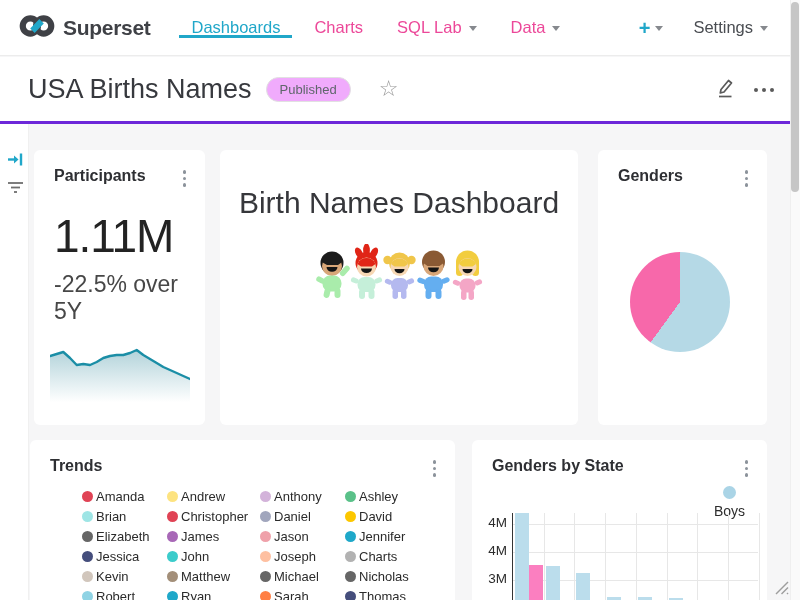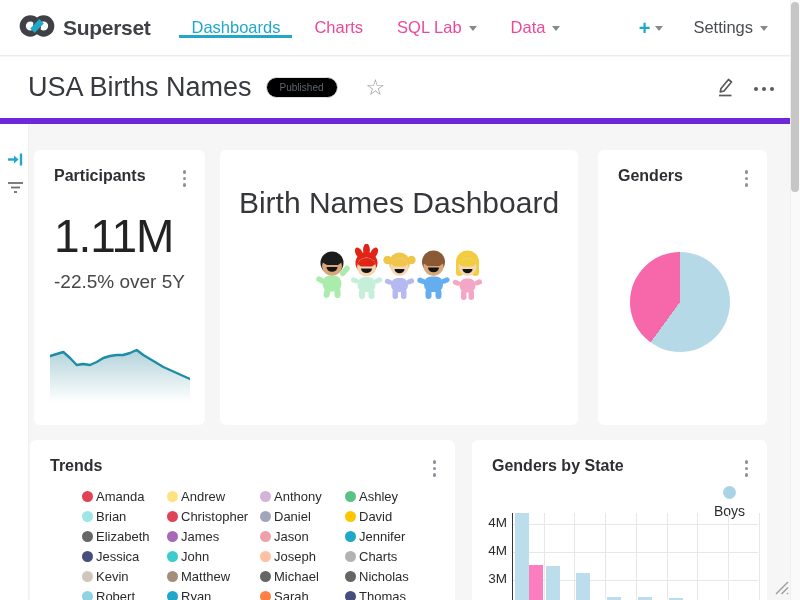--- a/index.html
+++ b/index.html
@@ -19,45 +19,45 @@
               height:3px; background:#20A7C9; }
   .caret { width:0; height:0; border-left:4px solid transparent; border-right:4px solid transparent;
            border-top:5px solid #86898e; margin-top:2px; }
   .nav-right { margin-left:auto; display:flex; align-items:center; gap:30px; padding-right:32px; }
   .plus-btn { display:flex; align-items:center; gap:5px; cursor:pointer; }
   .plus-glyph { color:#20A7C9; font-weight:700; font-size:20px; line-height:1; }
   .settings-btn { display:flex; align-items:center; gap:7px; font-size:16.5px; color:#4a4d52; cursor:pointer; }
 
   
   .dash-header { position:absolute; top:57px; left:0; right:0; height:67px; background:#fff;
-                 border-bottom:6px solid #6d28d9; display:flex; align-items:center;
+                 border-bottom:3px solid #6d28d9; display:flex; align-items:center;
                  padding:0 24px 0 28px; z-index:4; }
   .dash-title { font-size:27px; font-weight:500; color:#37393e; }
-  .badge { margin-left:14px; background:#000000; border:1px solid #e1e1e1; border-radius:13px;
-           padding:4px 13px; font-size:10px; color:#5f666c; }
+  .badge { margin-left:14px; background:#f0abfc; border:1px solid #e1e1e1; border-radius:13px;
+           padding:4px 13px; font-size:13px; color:#5f666c; }
   .star { margin-left:28px; font-size:22px; color:#9b9b9b; line-height:1; cursor:pointer; }
   .header-right { margin-left:auto; display:flex; align-items:center; gap:16px; }
 
   
   .content { position:absolute; top:124px; left:0; width:800px; height:476px; }
   .rail { position:absolute; left:0; top:0; width:29px; height:476px; background:#fff;
           border-right:1px solid #f0f0f0; }
   .rail-icon1 { position:absolute; left:7px; top:27px; cursor:pointer; }
   .rail-icon2 { position:absolute; left:6px; top:55px; cursor:pointer; }
 
   .card { position:absolute; background:#fff; border-radius:6px; }
   .card-title-row { position:relative; padding:17px 18px 0 20px; }
   .card-title { font-size:16px; font-weight:600; color:#2e2f33;text-align:center; }
   .kebab { position:absolute; right:17px; top:18px; display:flex; flex-direction:column; gap:3px;
            cursor:pointer; padding:2px; }
   .kebab i { width:3.5px; height:3.5px; border-radius:50%; background:#8c939b; }
 
   #card-participants { left:34px; top:26px; width:171px; height:275px; }
   .big-number { margin:24px 0 0 20px; font-size:46px; font-weight:500; color:#232323; letter-spacing:-1px; }
-  .big-sub { margin:8px 0 0 20px; font-size:19px; color:#474747; }
+  .big-sub { margin:8px 0 0 20px; font-size:23px; color:#474747; }
   .spark { position:absolute; left:16px; bottom:20px; }
 
   #card-headline { left:220px; top:26px; width:358px; height:275px; }
   .headline-text { margin-top:36px; text-align:center; font-size:30px; font-weight:500; color:#36373b; }
   .kids-row { margin-top:24px; display:flex; justify-content:center; }
 
   #card-genders { left:598px; top:26px; width:169px; height:275px; }
   .pie { position:absolute; left:32px; top:102px; width:100px; height:100px; border-radius:50%; }
 
   #card-trends { left:30px; top:316px; width:425px; height:230px; }

